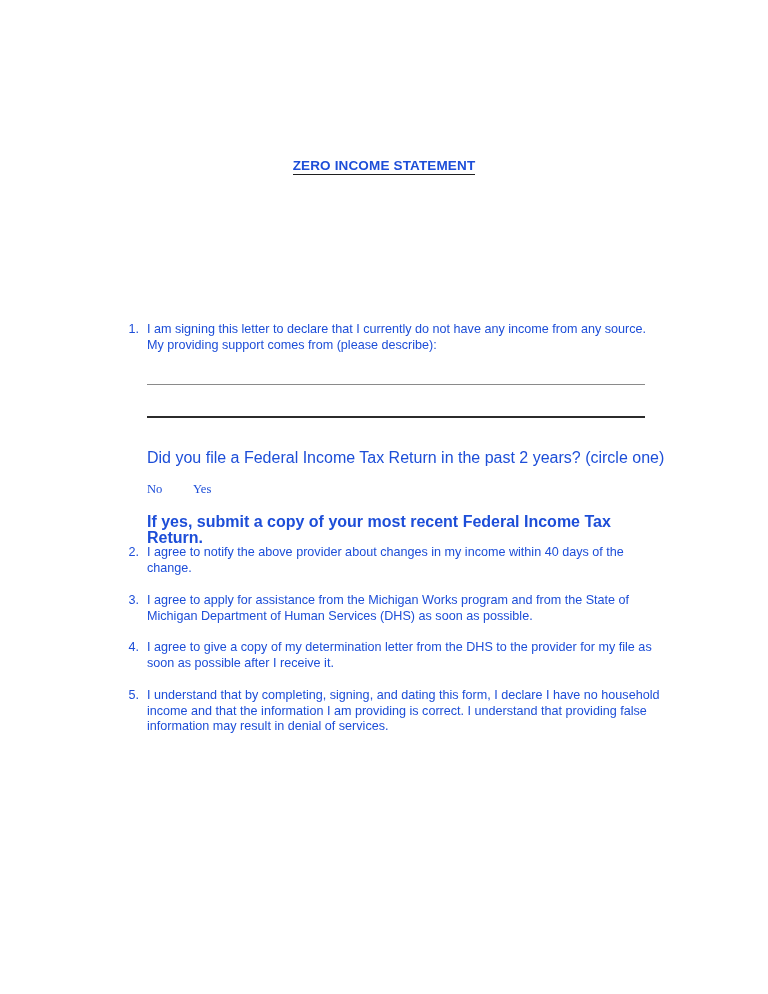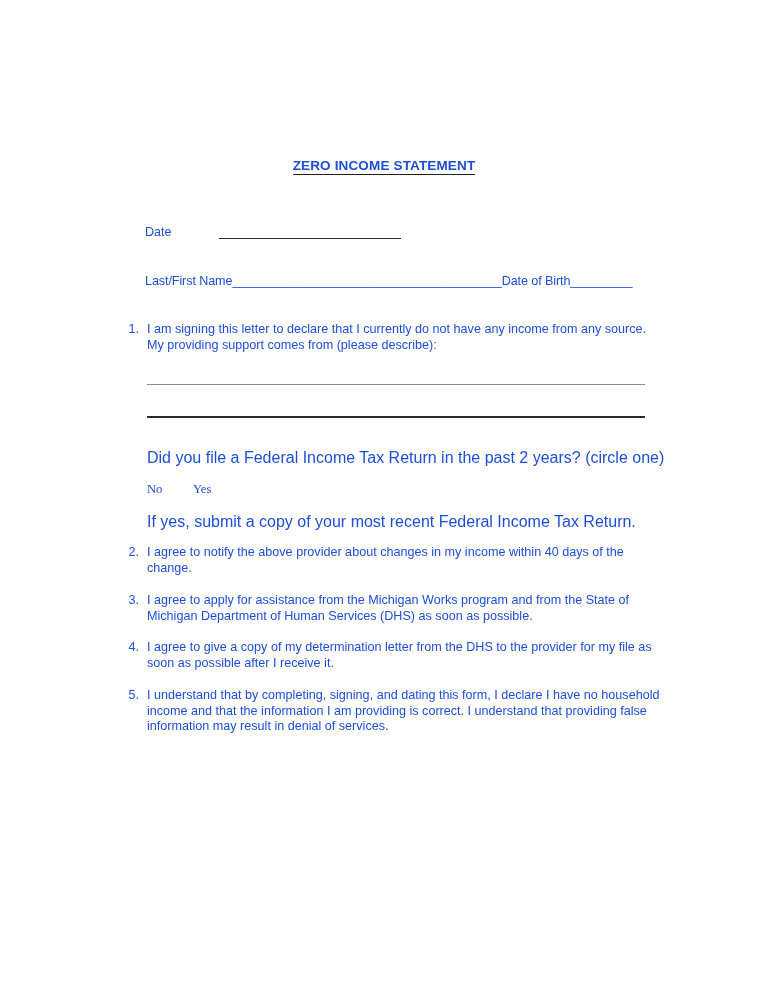--- a/index.html
+++ b/index.html
@@ -129,42 +129,37 @@
 </style>
 </head>
 <body>
 
 <div class="page">
 
   <div class="doc-title">
     <span>ZERO INCOME STATEMENT</span>
   </div>
 
-  <div class="field-date">
-    <span class="label">Date</span>
-    <span class="rule"></span>
-  </div>
 
-  <div class="field-name">Last/First Name_______________________________________Date of Birth_________</div>
 
   <div class="item" style="top:308px;">
     <span class="num">1.</span>
     <span class="body">I am signing this letter to declare that I currently do not have any income from any source.  My providing support comes from (please describe):</span>
   </div>
 
   <div class="writeline" style="top:370px;"></div>
   <div class="writeline heavy" style="top:402px;"></div>
 
   <div class="para" style="top:436px;">Did you file a Federal Income Tax Return in the past 2 years? (circle one)</div>
 
   <div class="yesno" style="top:468px;">
     <span class="opt-no">No</span><span>Yes</span>
   </div>
 
-  <div class="para" style="top:500px;">If yes, submit a copy of your most recent Federal Income Tax Return.</div>
+  <div class="para" style="top:500px;font-weight:bold;">If yes, submit a copy of your most recent Federal Income Tax Return.</div>
 
   <div class="item" style="top:531px;">
     <span class="num">2.</span>
     <span class="body">I agree to notify the above provider about changes in my income within 40 days of the change.</span>
   </div>
 
   <div class="item" style="top:579px;">
     <span class="num">3.</span>
     <span class="body">I agree to apply for assistance from the Michigan Works program and from the State of Michigan Department of Human Services (DHS) as soon as possible.</span>
   </div>

